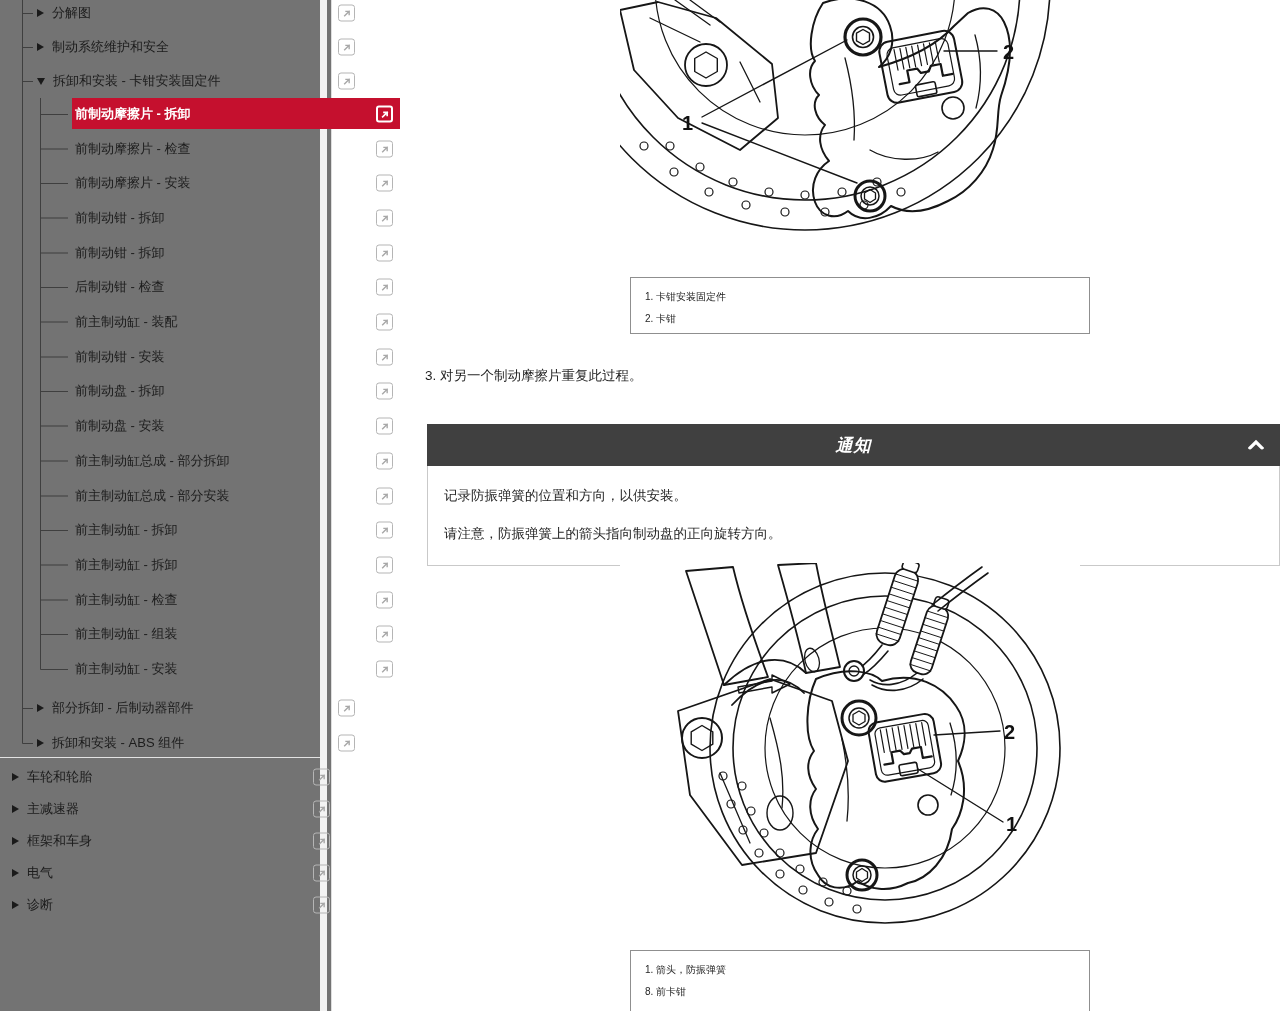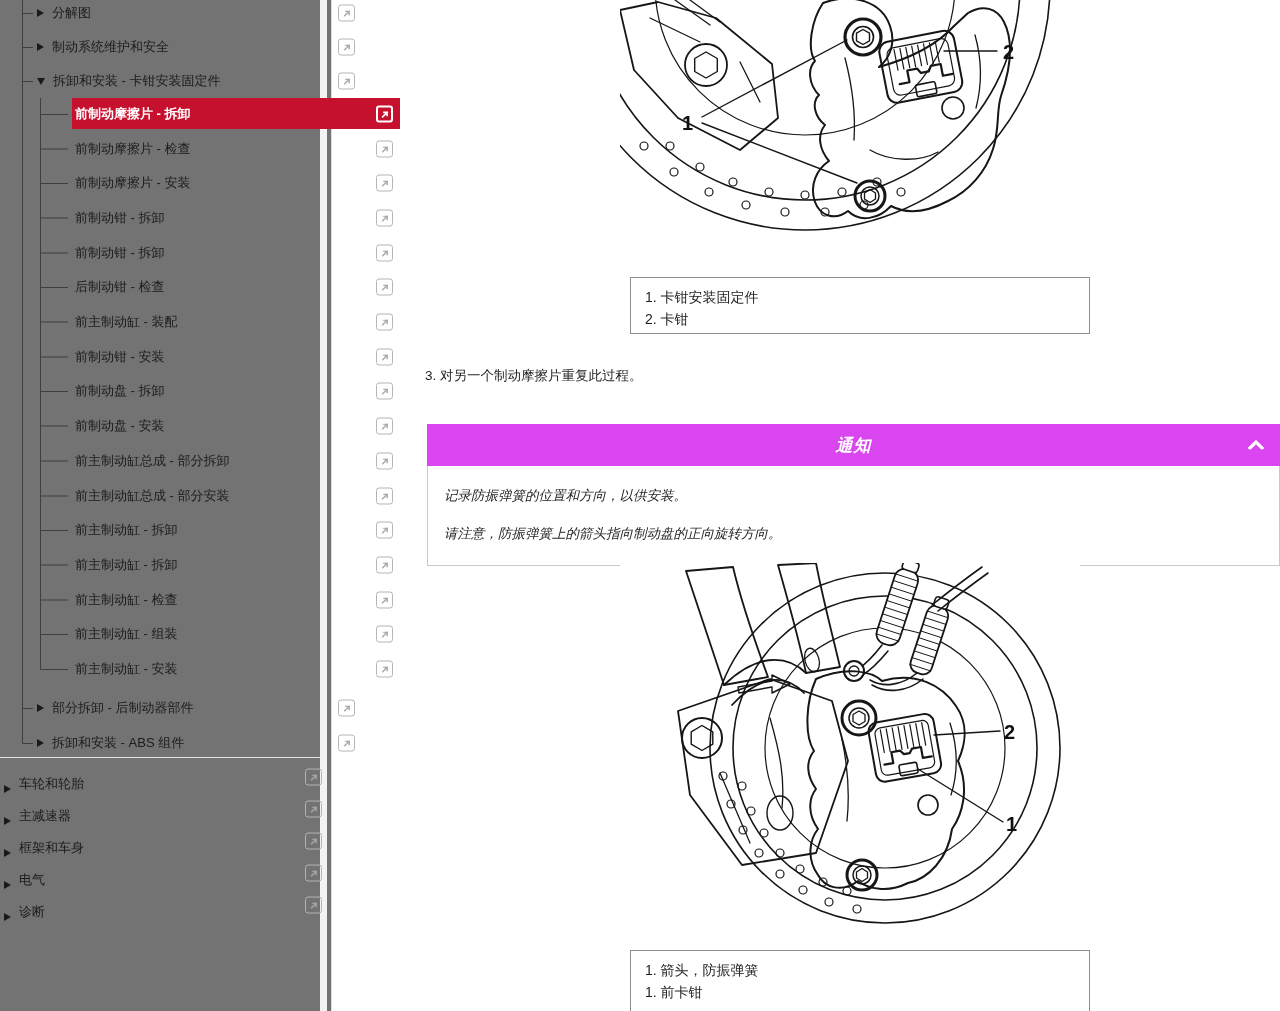--- a/index.html
+++ b/index.html
@@ -8,21 +8,21 @@
     font-family:"Liberation Sans","DejaVu Sans",sans-serif;color:#1f1f1f;
     -webkit-font-smoothing:antialiased;
   }
   
   #sidebar{position:absolute;left:0;top:0;width:332px;height:1011px;background:#737373;}
   #treelines{position:absolute;left:0;top:0;pointer-events:none;}
   .row{position:absolute;left:0;width:330px;height:34px;display:flex;align-items:center;cursor:pointer;}
   .row .lbl{font-size:13px;color:#1c1c1c;white-space:nowrap;position:relative;z-index:2;}
   .row.d1{padding-left:37px;}
   .row.child{padding-left:75px;}
-  .row.root{padding-left:4px;height:32px;align-items:flex-end;}
+  .row.root{padding-left:12px;height:32px;}
   .tri{width:0;height:0;margin-right:8px;position:relative;z-index:2;}
   .tri.right{border-left:7px solid #1a1a1a;border-top:4.5px solid transparent;border-bottom:4.5px solid transparent;}
   .tri.down{border-top:7px solid #1a1a1a;border-left:4.5px solid transparent;border-right:4.5px solid transparent;}
   .ext{position:absolute;right:12px;top:50%;transform:translateY(-50%);
        width:17px;height:17px;border:1.5px solid #b5b5b5;border-radius:3px;
        display:flex;align-items:center;justify-content:center;background:transparent;z-index:2;box-sizing:border-box;}
   .ext svg{width:10px;height:10px;}
   .ext path{stroke:#a8a8a8;stroke-width:1.7;fill:none;stroke-linecap:square;}
   .row.sel::before{content:"";position:absolute;left:72px;right:5px;top:1px;bottom:2px;background:#c5102e;z-index:1;}
   .row.sel .lbl{color:#fff;font-weight:700;}
@@ -33,29 +33,29 @@
   #sb-divider{position:absolute;left:331px;top:0;width:1px;height:1011px;background:#dedede;}
   
   #content{position:absolute;left:332px;top:0;width:948px;height:1011px;background:#fff;}
   .fig{position:absolute;background:#fff;}
   #figure1{left:288px;top:0;}
   #figure2{left:288px;top:563px;}
   .legend{position:absolute;left:298px;width:460px;border:1px solid #8f8f8f;box-sizing:border-box;
           padding:8px 14px;background:#fff;}
   #legend1{top:277px;height:57px;}
   #legend2{top:950px;height:75px;}
-  .legend div{font-size:14px;line-height:22px;color:#1f1f1f;}
+  .legend div{font-size:10px;line-height:22px;color:#1f1f1f;}
   #steps{position:absolute;left:93px;top:366px;}
   #steps div{font-size:13.5px;line-height:20px;color:#1f1f1f;white-space:nowrap;}
   #notice{position:absolute;left:95px;top:424px;width:853px;box-sizing:border-box;}
-  #notice-header{height:42px;background:#d946ef;position:relative;display:flex;align-items:center;justify-content:center;}
+  #notice-header{height:42px;background:#404040;position:relative;display:flex;align-items:center;justify-content:center;}
   #notice-title{color:#fff;font-size:17px;font-weight:700;font-style:italic;letter-spacing:1px;}
   #notice-caret{position:absolute;right:16px;top:50%;transform:translateY(-50%);width:16px;height:11px;cursor:pointer;display:flex;}
   #notice-caret path{stroke:#fff;stroke-width:3.2;fill:none;stroke-linecap:square;}
-  #notice-body{border:1px solid #c9c9c9;border-top:none;background:#fff;padding:22px 16px 24px;font-style:italic;}
+  #notice-body{border:1px solid #c9c9c9;border-top:none;background:#fff;padding:22px 16px 24px;}
   #notice-body p{margin:0;font-size:13.5px;color:#1f1f1f;line-height:15px;}
   #notice-body p + p{margin-top:23px;}
   
   .art{stroke:#161616;fill:none;stroke-linejoin:round;stroke-linecap:round;}
   .callout{font-family:"Liberation Sans","DejaVu Sans",sans-serif;font-weight:bold;font-size:20px;fill:#111;}
 </style>
 </head>
 <body>
 
 <aside id="sidebar">
@@ -464,16 +464,16 @@
     </g>
     <g class="art" stroke-width="1.4">
       <path d="M380,168 L314,172 M298,206 L383,259"></path>
     </g>
     <text class="callout" x="384" y="176">2</text>
     <text class="callout" x="386" y="268">1</text>
   </svg>
 
   <div id="legend2" class="legend">
     <div>1. 箭头，防振弹簧</div>
-    <div>1. 前卡钳</div>
+    <div>8. 前卡钳</div>
   </div>
 
 </main>
 
 </body></html>

